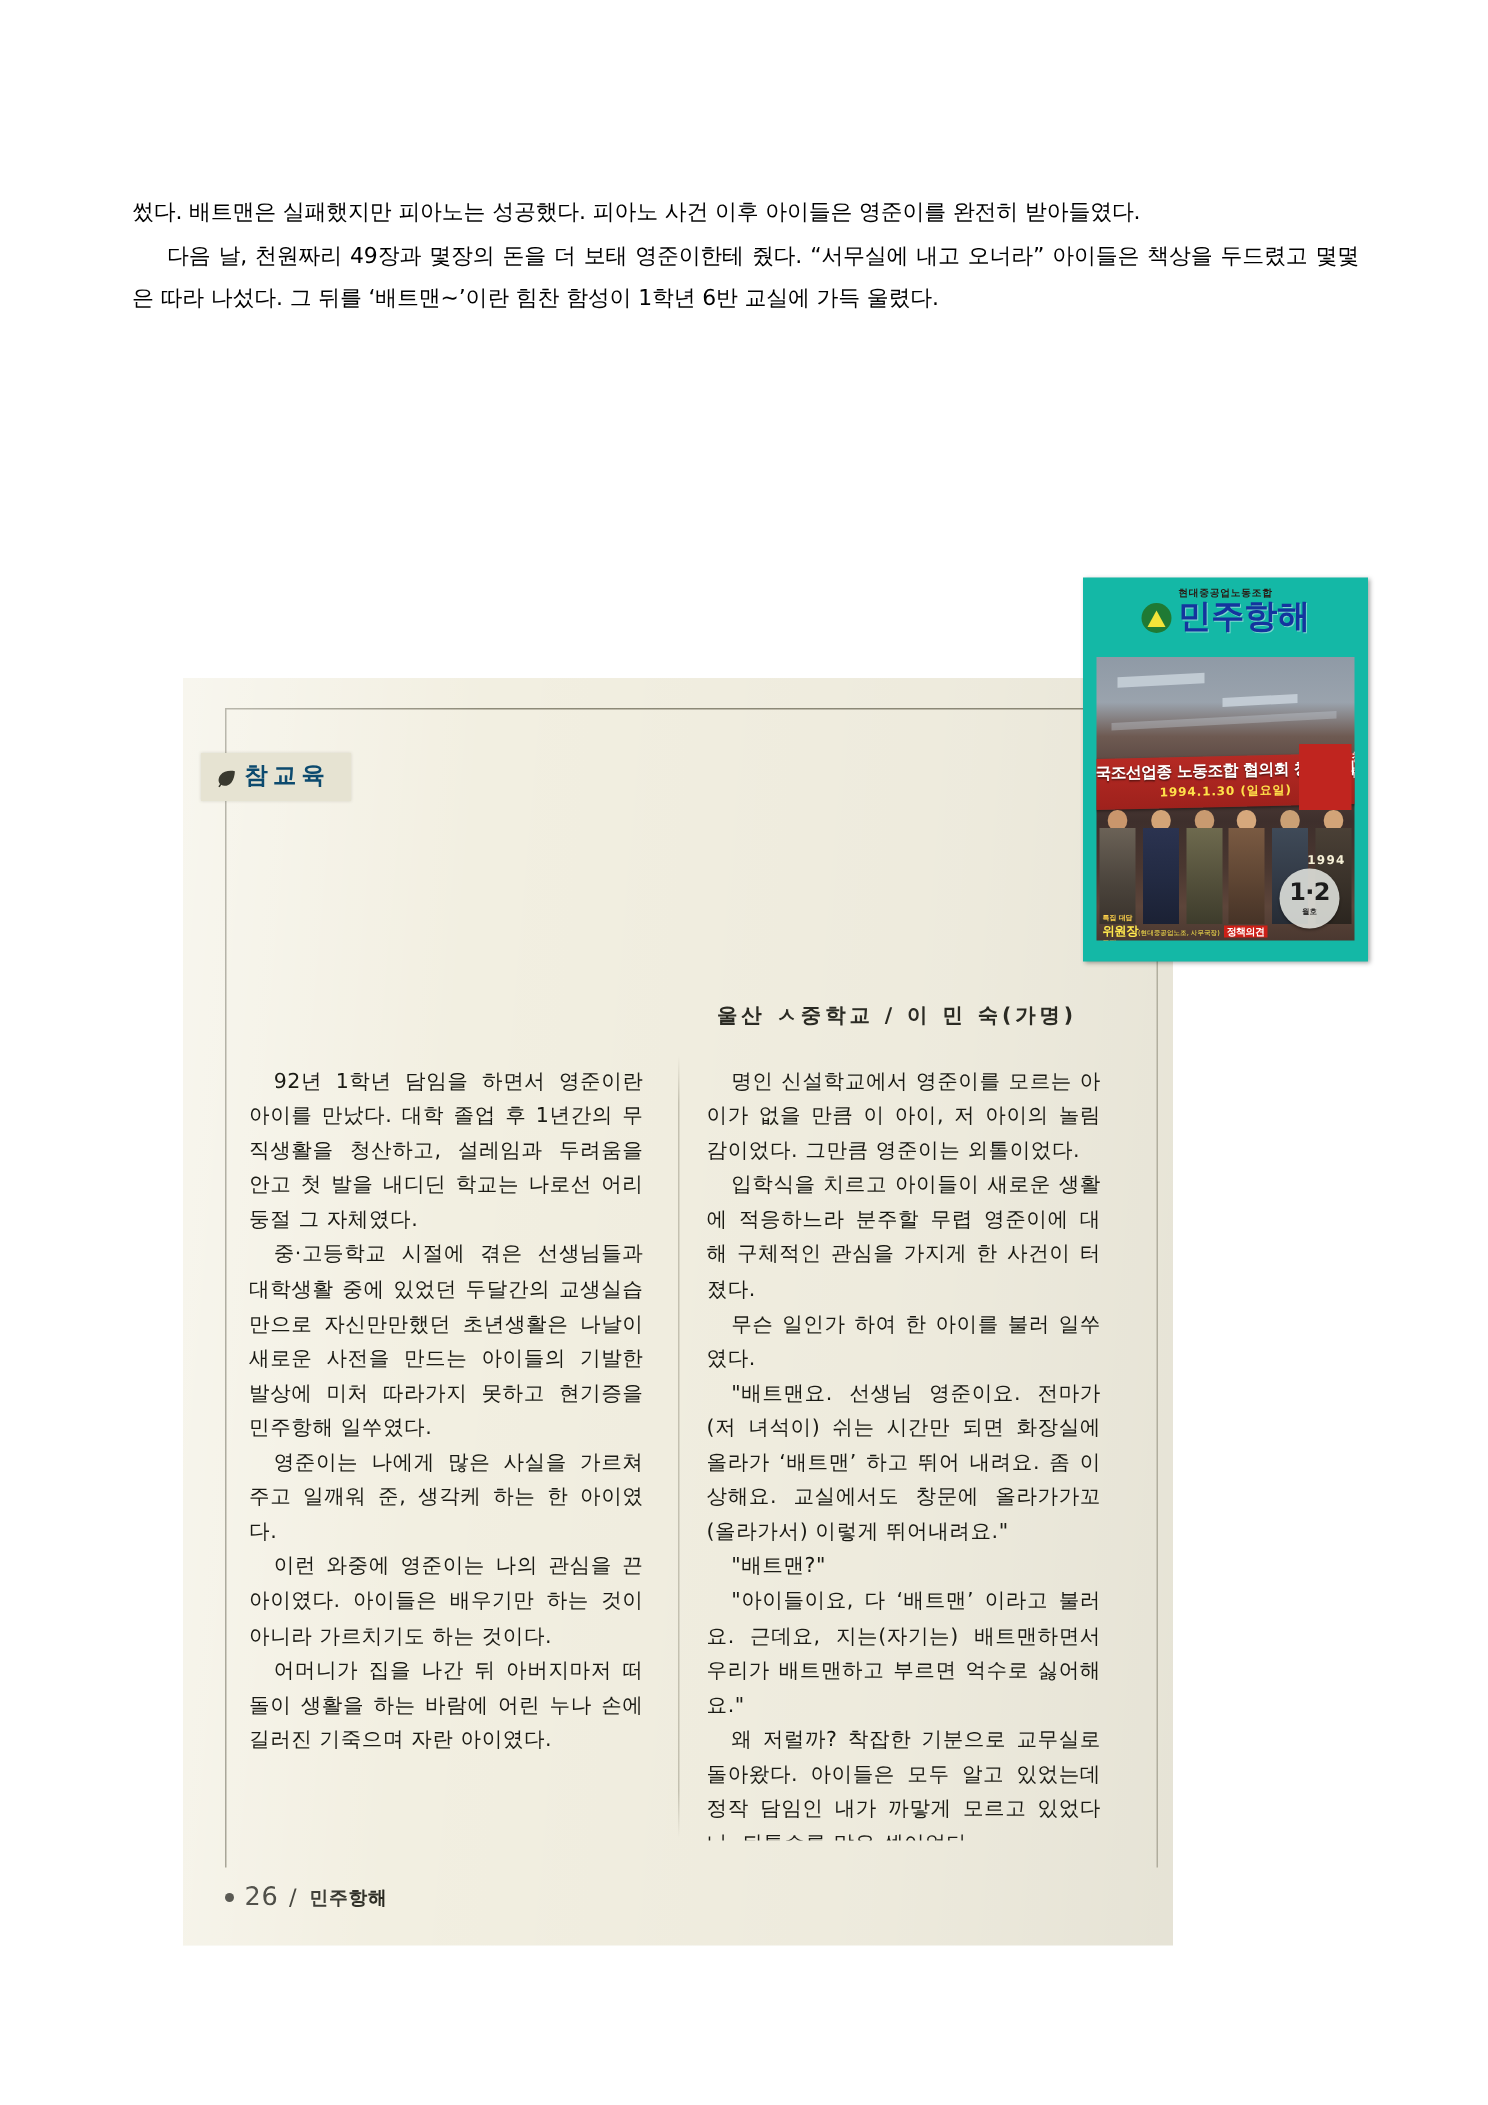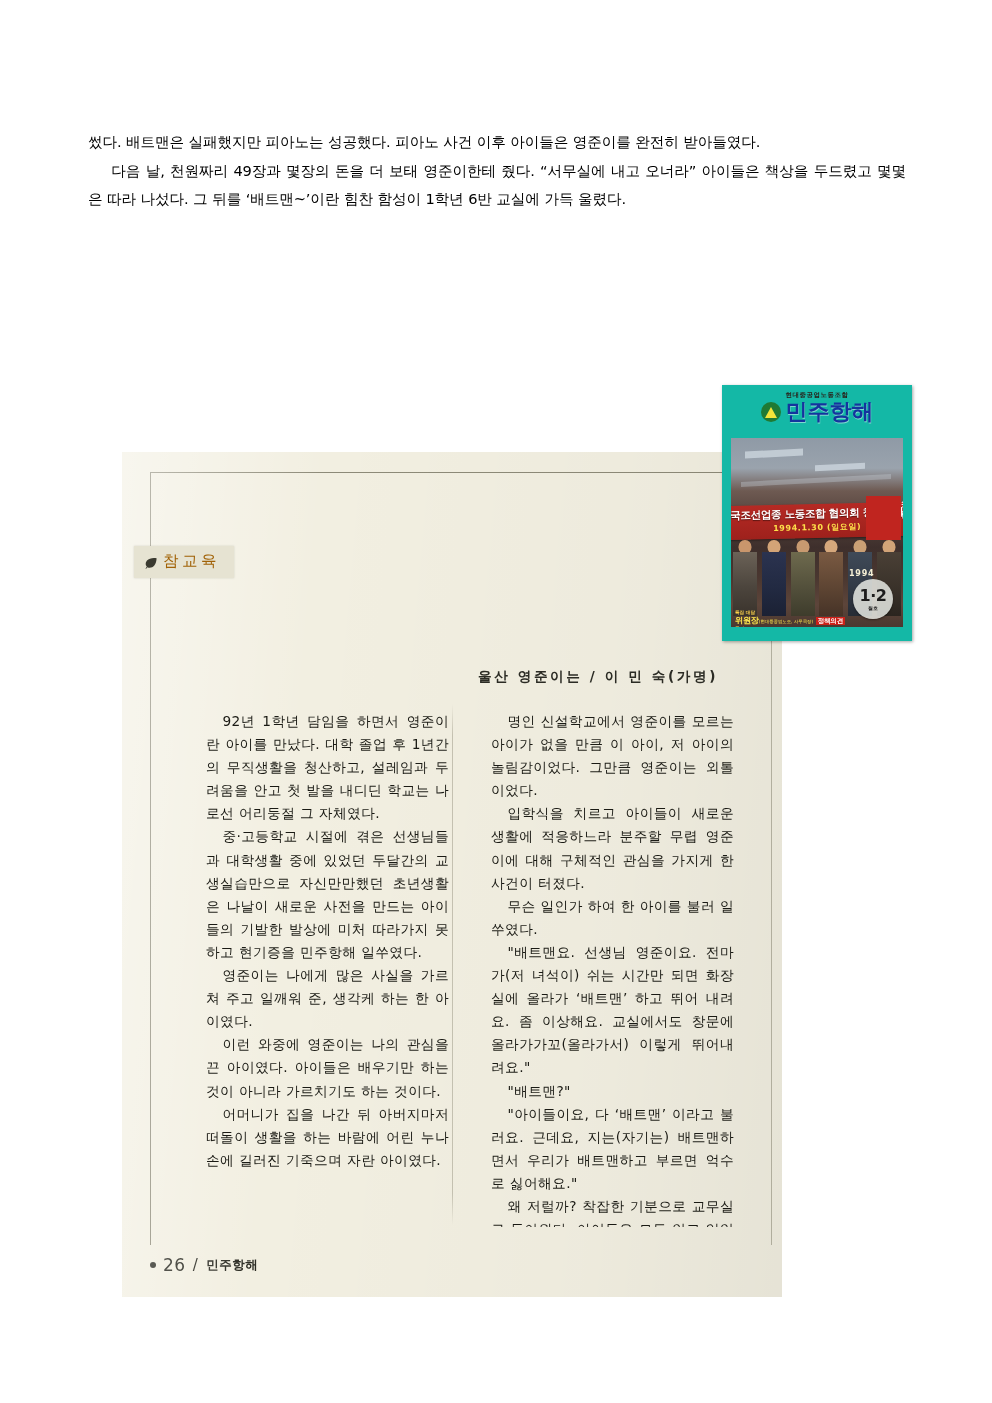--- a/index.html
+++ b/index.html
@@ -63,29 +63,28 @@
     border-top: 1.3px solid #8d8a78;
     border-right: 1.3px solid #b9b6a5;
   }
   #tag-badge {
     position: absolute;
     left: 12px;
     top: 50px;
     background: #e6e3d2;
     padding: 5px 14px 6px 10px;
     font-size: 15.5px;
-    font-weight: normal;
-    color: #a16207;
+    font-weight: bold;
+    color: #0c4a6e;
     letter-spacing: 3.5px;
     display: flex;
     align-items: center;
     gap: 5px;
     z-index: 4;
     box-shadow: 0 0 2px rgba(120,115,95,0.25);
-    margin-top: 44px;
   }
   #tag-badge .tag-icon {
     display: inline-block;
     width: 14px;
     height: 13px;
     position: relative;
     top: 1px;
   }
   #article-title {
     position: absolute;
@@ -111,21 +110,20 @@
   }
   #article-columns {
     position: absolute;
     left: 44px;
     right: 48px;
     top: 258px;
     bottom: 70px;
     display: flex;
     gap: 42px;
     z-index: 2;
-    margin-left: 40px;
   }
   .article-col {
     flex: 1;
     font-size: 13.7px;
     line-height: 23.1px;
     color: #1a1a14;
     text-align: justify;
     text-justify: inter-character;
     letter-spacing: 0.4px;
     overflow: hidden;
@@ -347,21 +345,21 @@
     background: #cc2018;
     color: #fff;
     font-size: 6.6px;
     padding: 0 2px;
   }
   #issue-box {
     position: absolute;
     right: 6px;
     bottom: 8px;
     width: 48px;
-    text-align: left;
+    text-align: right;
     margin-left: 32px;
   }
   #issue-year {
     font-size: 8px;
     color: #f5efd5;
     font-weight: bold;
     letter-spacing: 0.8px;
   }
   #issue-circle {
     width: 40px; height: 40px;
@@ -404,21 +402,21 @@
     <span class="tag-icon">
       <svg width="14" height="13" viewBox="0 0 14 13" xmlns="http://www.w3.org/2000/svg">
         <path d="M12.6 1.2C9 0.4 5 1.2 3 3.6c-1.9 2.3-1.6 5.3 0.4 6.6 2 1.3 5.1 0.6 6.9-1.6 1.5-1.9 2.2-4.6 2.3-7.4z" fill="#3a3a30"></path>
         <path d="M2 11.6C3.6 8.6 6.5 6.2 9.8 4.8" stroke="#3a3a30" stroke-width="1" fill="none"></path>
       </svg>
     </span>
     <span>참교육</span>
   </div>
 
 
-  <div id="article-byline">울산 영준이는 / 이 민 숙(가명)</div>
+  <div id="article-byline">울산 ㅅ중학교 / 이 민 숙(가명)</div>
 
   <div id="col-divider"></div>
 
   <div id="article-columns">
     <div class="article-col">
       <p>92년 1학년 담임을 하면서 영준이란 아이를 만났다. 대학 졸업 후 1년간의 무직생활을 청산하고, 설레임과 두려움을 안고 첫 발을 내디딘 학교는 나로선 어리둥절 그 자체였다.</p>
       <p>중·고등학교 시절에 겪은 선생님들과 대학생활 중에 있었던 두달간의 교생실습만으로 자신만만했던 초년생활은 나날이 새로운 사전을 만드는 아이들의 기발한 발상에 미처 따라가지 못하고 현기증을 민주항해 일쑤였다.</p>
       <p>영준이는 나에게 많은 사실을 가르쳐 주고 일깨워 준, 생각케 하는 한 아이였다.</p>
       <p>이런 와중에 영준이는 나의 관심을 끈 아이였다. 아이들은 배우기만 하는 것이 아니라 가르치기도 하는 것이다.</p>
       <p>어머니가 집을 나간 뒤 아버지마저 떠돌이 생활을 하는 바람에 어린 누나 손에 길러진 기죽으며 자란 아이였다.</p>

